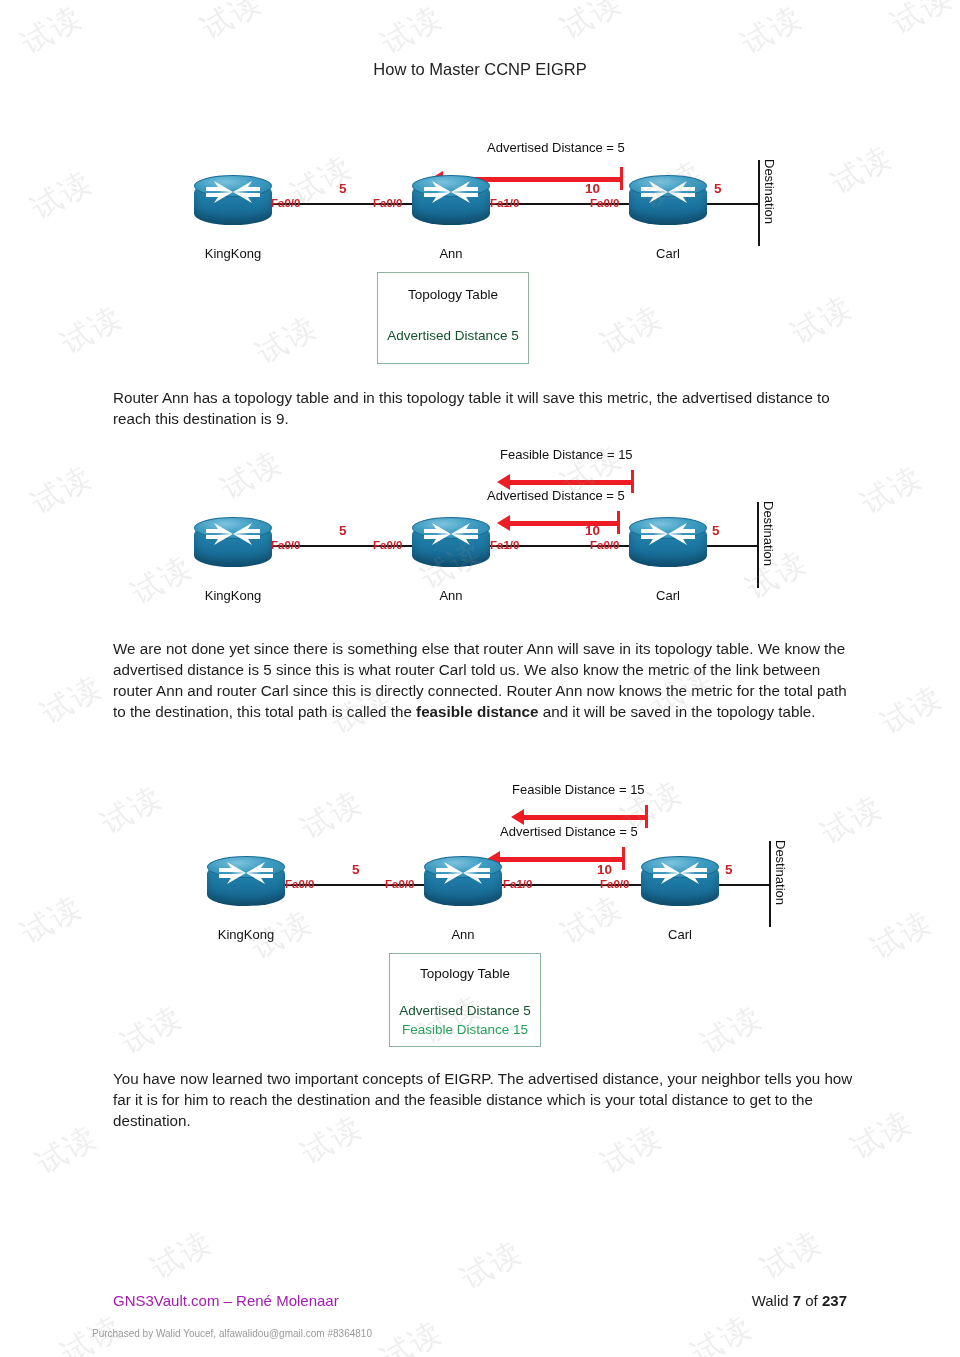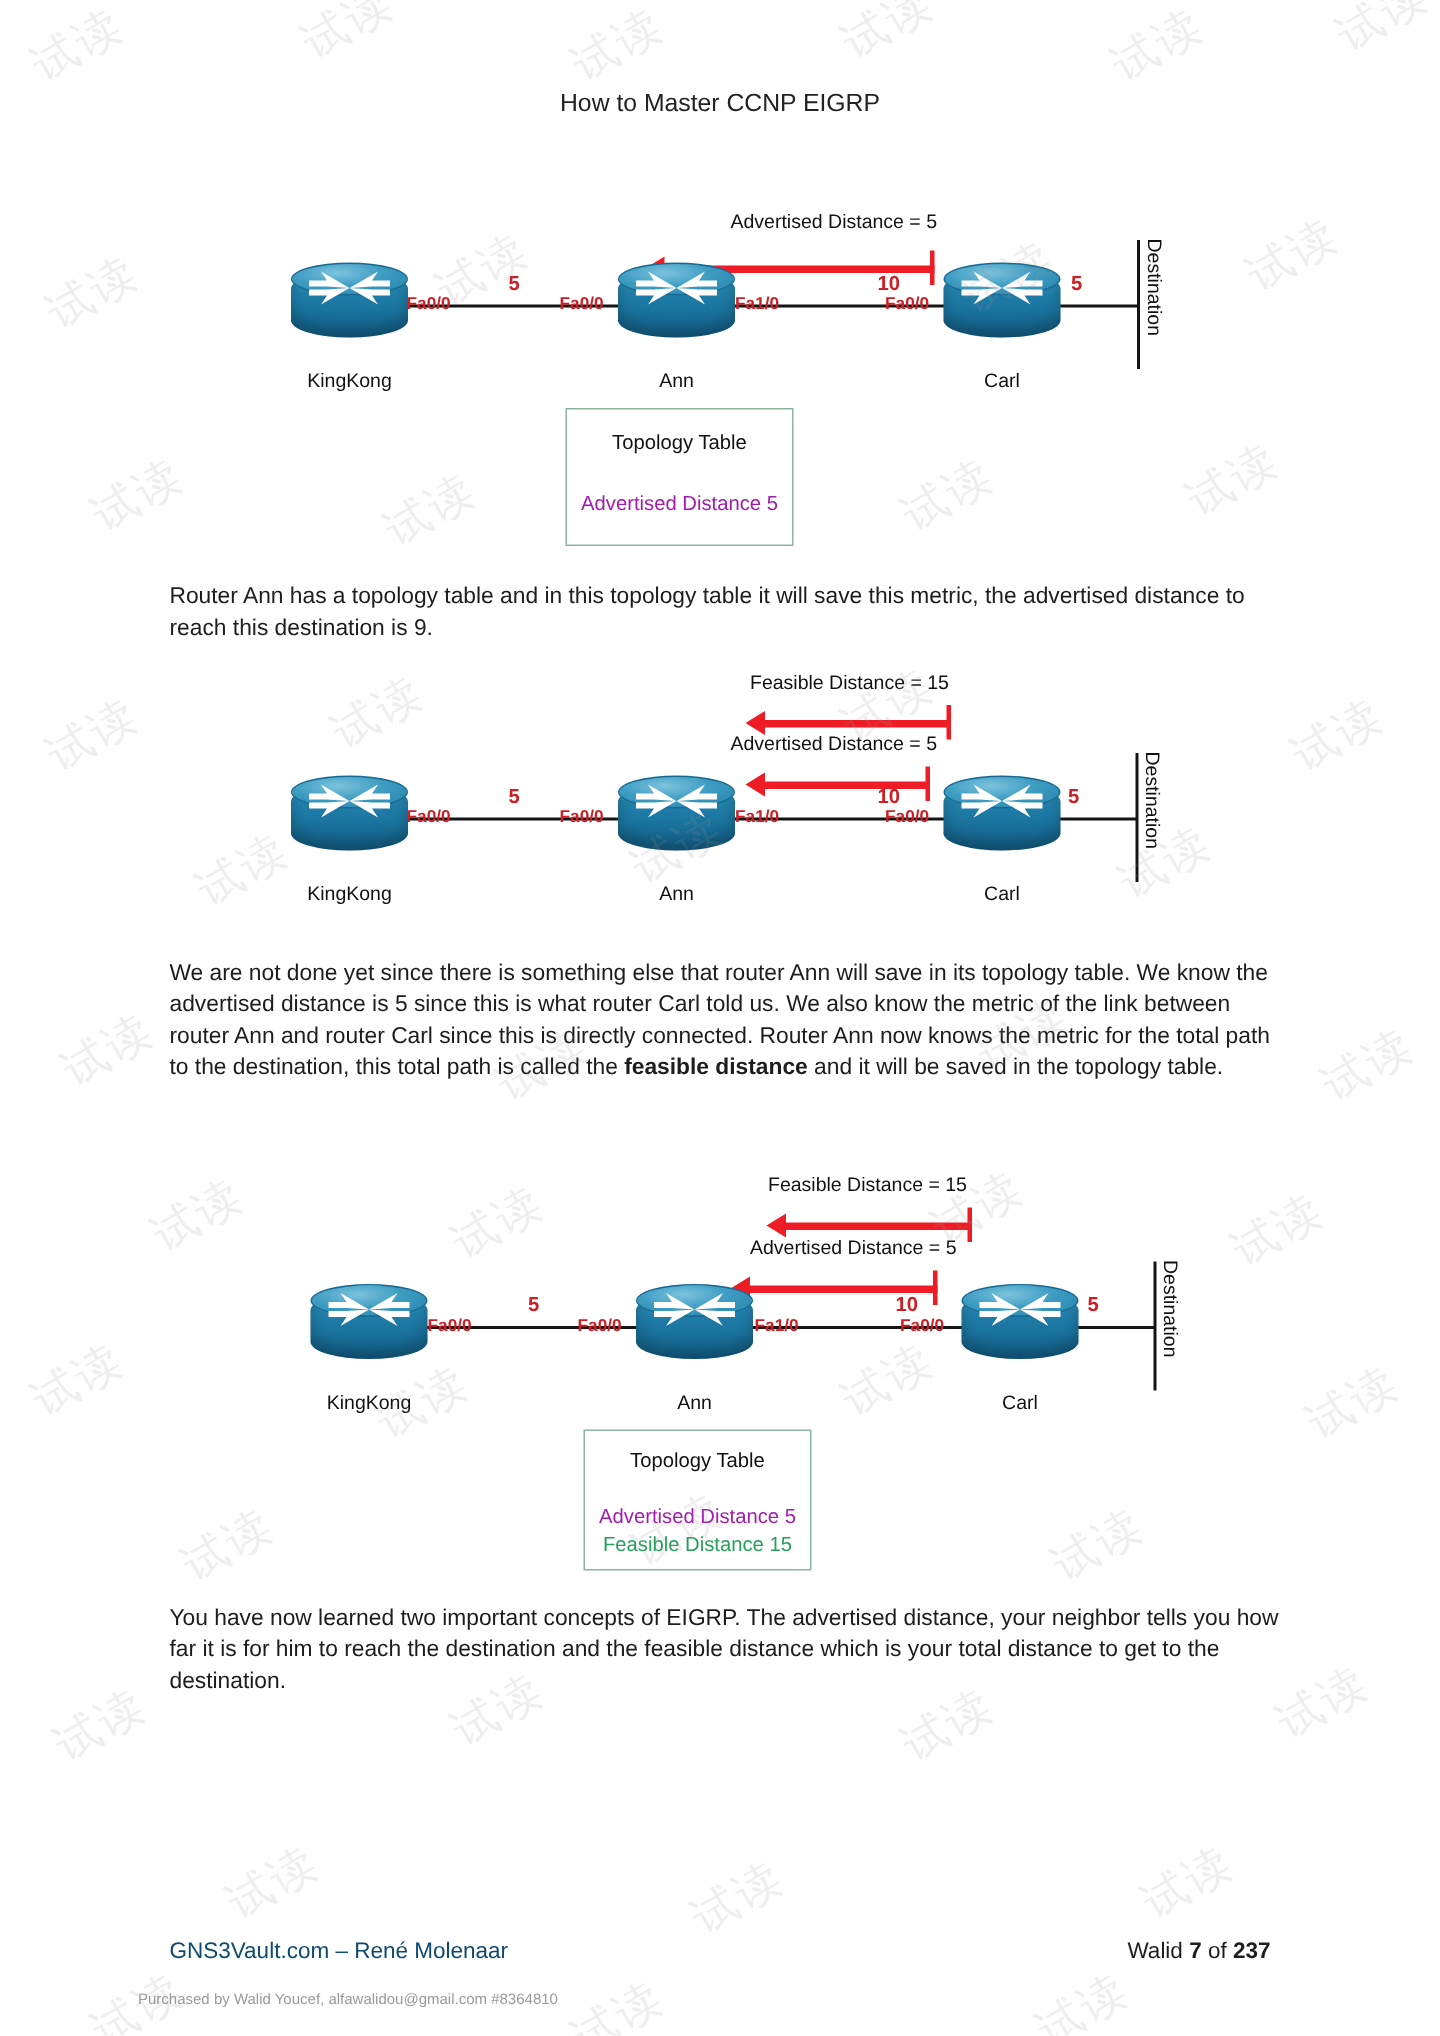--- a/index.html
+++ b/index.html
@@ -82,25 +82,25 @@
     position:absolute;width:3px;background:#ee1c25;
   }
   .ann-text{
     position:absolute;font-size:13px;color:#111;white-space:nowrap;
   }
   .topo-box{
     position:absolute;border:1px solid #8ab6a0;background:#ffffff;
     text-align:center;
   }
   .topo-title{font-size:13.5px;color:#111;}
-  .topo-ad{font-size:13.5px;color:#a21caf;}
+  .topo-ad{font-size:13.5px;color:#14532d;}
   .topo-fd{font-size:13.5px;color:#25a05a;}
 
   
-  .footer-left{position:absolute;left:113px;bottom:48px;font-size:15px;color:#0c4a6e;}
+  .footer-left{position:absolute;left:113px;bottom:48px;font-size:15px;color:#a21caf;}
   .footer-right{position:absolute;right:113px;bottom:48px;font-size:15px;color:#1d1d1d;}
   .footer-right b{font-weight:bold;}
   .purchased{
     position:absolute;left:92px;bottom:18px;font-size:10px;color:#9a9a9a;
   }
 </style>
 </head>
 <body>
 
 <div class="page">

